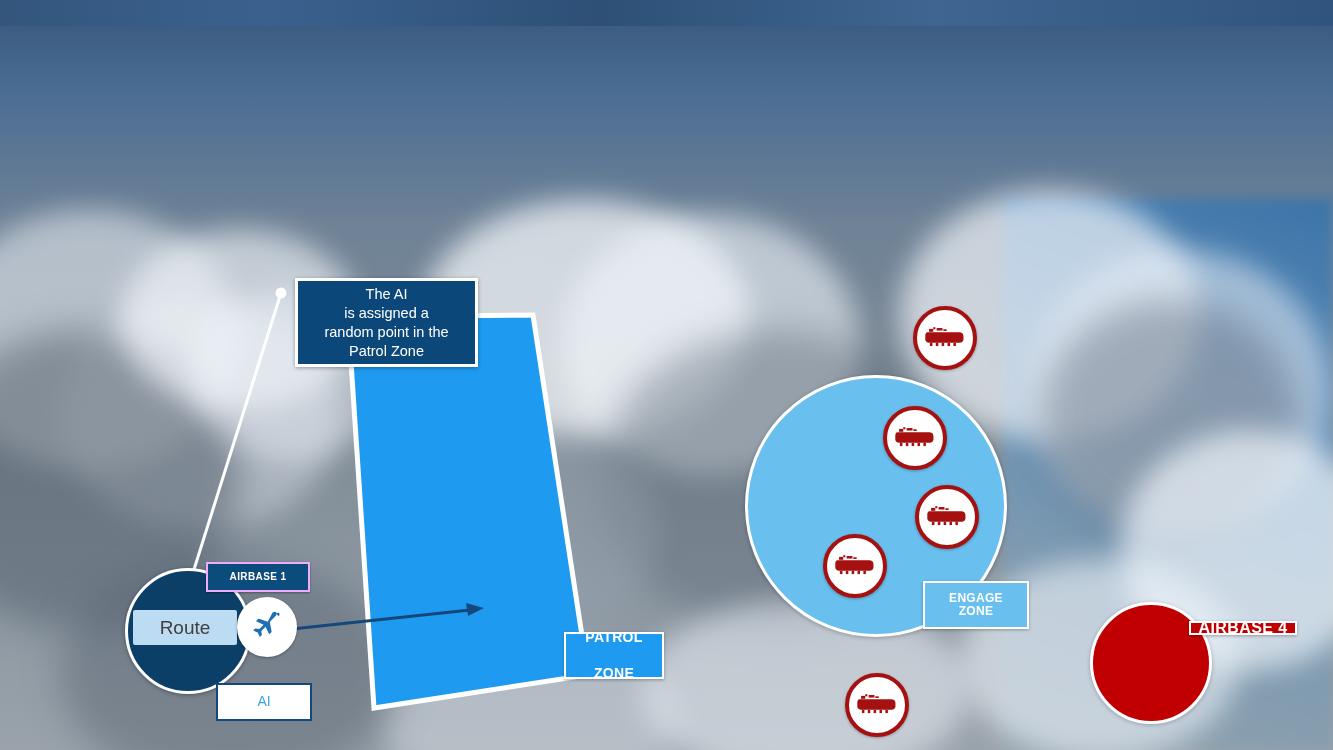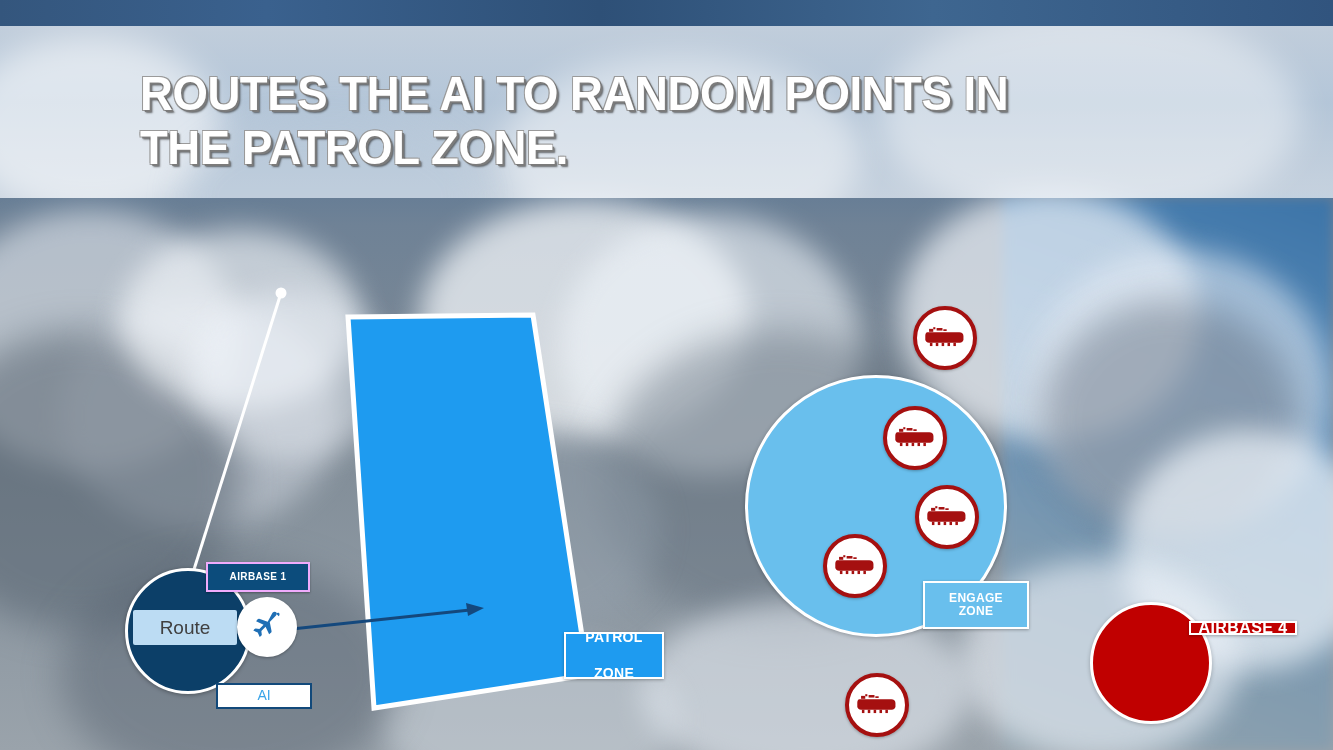--- a/index.html
+++ b/index.html
@@ -60,21 +60,21 @@
     font-weight:bold;line-height:1.12;
   }
 
   .chip-airbase1{
     left:206px;top:562px;width:104px;height:30px;
     background:#0c4c7c;border:2px solid #f0abfc;color:#ffffff;
     font-size:10px;letter-spacing:.4px;
     box-shadow:0 1px 2px rgba(0,0,0,.35);
   }
   .chip-ai{
-    left:216px;top:683px;width:96px;height:26px;
+    left:216px;top:683px;width:96px;height:38px;
     background:#ffffff;border:2px solid #12497a;color:#3aa4e8;
     font-size:14px;font-weight:normal;
   }
   .chip-patrol{
     left:564px;top:632px;width:100px;height:47px;
     background:#1e9bf0;border:2px solid #ffffff;color:#ffffff;
     font-size:14px;letter-spacing:.3px;flex-direction:column;
     box-shadow:0 1px 3px rgba(0,0,0,.3);
     gap:20px;
   }
@@ -166,28 +166,20 @@
   <div class="cloud dark" style="left:1040px;top:300px;width:260px;height:240px;background:rgba(80,94,110,.42);"></div>
   <div class="cloud" style="left:1120px;top:430px;width:260px;height:240px;background:rgba(240,245,251,.70);"></div>
   <div class="cloud" style="left:960px;top:560px;width:280px;height:200px;background:rgba(238,243,250,.60);"></div>
   <div class="cloud" style="left:640px;top:600px;width:330px;height:180px;background:rgba(235,241,248,.55);"></div>
   <div class="cloud" style="left:380px;top:640px;width:300px;height:160px;background:rgba(225,232,241,.40);"></div>
   <div class="cloud dark" style="left:60px;top:560px;width:340px;height:230px;background:rgba(78,90,104,.42);"></div>
   <div class="cloud" style="left:420px;top:430px;width:240px;height:200px;background:rgba(150,162,176,.38);"></div>
 
   <div class="topsky-fill"></div>
 
-  <div class="title-band">
-    <div class="bandcloud" style="left:-40px;top:10px;width:260px;height:180px;background:rgba(255,255,255,.55);"></div>
-    <div class="bandcloud" style="left:500px;top:30px;width:360px;height:200px;background:rgba(255,255,255,.45);"></div>
-    <div class="bandcloud" style="left:880px;top:-20px;width:420px;height:220px;background:rgba(255,255,255,.40);"></div>
-    <div class="bandcloud" style="left:180px;top:90px;width:300px;height:160px;background:rgba(176,196,214,.30);"></div>
-    <div class="title-text">ROUTES THE AI TO RANDOM POINTS IN
-THE PATROL ZONE.</div>
-  </div>
 
   <div class="patrol-zone">
     <svg viewBox="0 0 280 425" width="280" height="425">
       <polygon points="18,17 203,15 258,375 44,408" fill="#1e9bf0" stroke="#ffffff" stroke-width="5"></polygon>
     </svg>
   </div>
 
   <div class="engage-zone"></div>
 
   <div class="airbase4-circle"></div>
@@ -303,20 +295,24 @@
         <rect x="14" y="47" width="6" height="8"></rect>
             <rect x="28" y="47" width="6" height="8"></rect>
         <rect x="42" y="47" width="6" height="8"></rect>
             <rect x="56" y="47" width="6" height="8"></rect>
         <rect x="70" y="47" width="6" height="8"></rect>
       </g>
         </svg>
     </span>
   </div>
 
+  <div class="callout">The AI
+is assigned a
+random point in the
+Patrol Zone</div>
 
   <div class="chip chip-airbase1">AIRBASE 1</div>
   <div class="chip chip-ai">AI</div>
 
   <div class="chip chip-patrol">
     <span>PATROL</span>
     <span>ZONE</span>
   </div>
 
   <div class="chip chip-engage">

